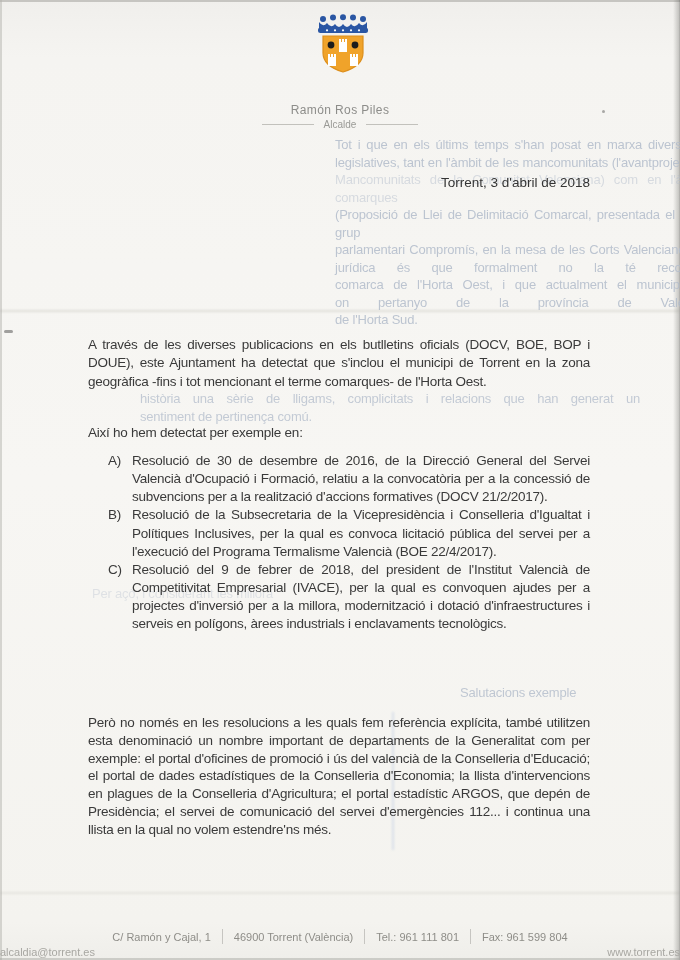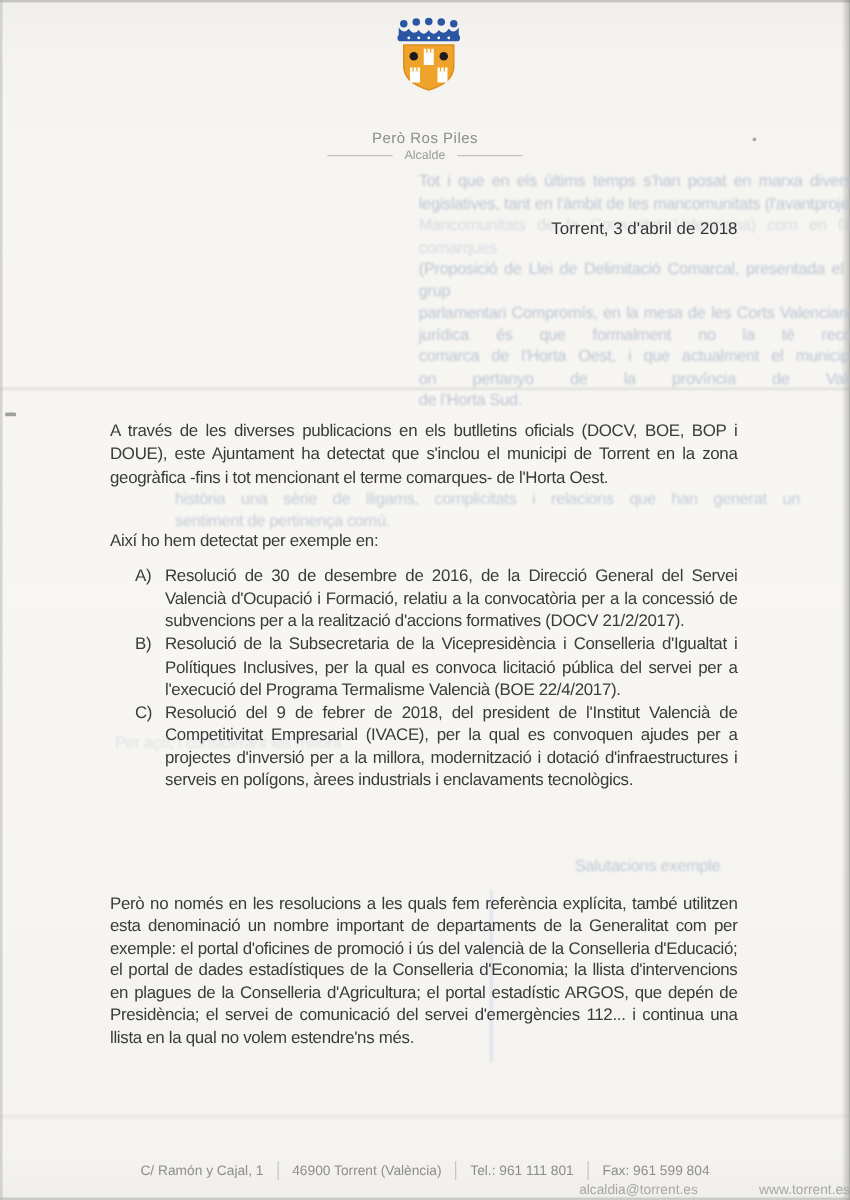--- a/index.html
+++ b/index.html
@@ -45,21 +45,21 @@
   .intro{top:424px;text-align:left;line-height:18px;}
   .p3{top:714px;line-height:17.8px;}
   .list{position:absolute;left:88px;top:452px;width:502px;font-size:13.5px;letter-spacing:-0.25px;line-height:18.15px;color:#3a3a3a;}
   .list-item{position:relative;padding-left:44px;text-align:justify;}
   .list-marker{position:absolute;left:20px;top:0;}
 
   
   .footer-line1{position:absolute;left:0;top:929px;width:100%;display:flex;justify-content:center;align-items:center;gap:11px;
     color:#8e8d88;font-size:11px;}
   .footer-sep{width:1px;height:15px;background:#c6c5c1;}
-  .footer-line2{position:absolute;left:0;top:946px;width:100%;display:flex;justify-content:flex-end;gap:49px;
+  .footer-line2{position:absolute;left:0;top:946px;width:100%;display:flex;justify-content:space-between;gap:49px;
     color:#a8a7a2;font-size:11px;}
 </style>
 </head>
 <body>
 
 <div class="page">
 
   <div class="edge-top"></div>
   <div class="edge-right"></div>
   <div class="edge-left"></div>
@@ -117,21 +117,21 @@
       <rect x="17" y="40" width="2" height="3"></rect>
         <rect x="20" y="40" width="2" height="3"></rect>
         <rect x="23" y="40" width="2" height="3"></rect>
       <rect x="39" y="43" width="8" height="9"></rect>
       <rect x="39" y="40" width="2" height="3"></rect>
         <rect x="42" y="40" width="2" height="3"></rect>
         <rect x="45" y="40" width="2" height="3"></rect>
     </g>
   </svg>
 
-  <div class="mayor-name">Però Ros Piles</div>
+  <div class="mayor-name">Ramón Ros Piles</div>
   <div class="mayor-title-row">
     <span class="rule"></span>
     <span>Alcalde</span>
     <span class="rule"></span>
   </div>
 
   <div class="dateline">Torrent, 3 d'abril de 2018</div>
 
 
   <div class="para p1">A través de les diverses publicacions en els butlletins oficials (DOCV, BOE, BOP i DOUE), este Ajuntament ha detectat que s'inclou el municipi de Torrent en la zona geogràfica -fins i tot mencionant el terme comarques- de l'Horta Oest.</div>

